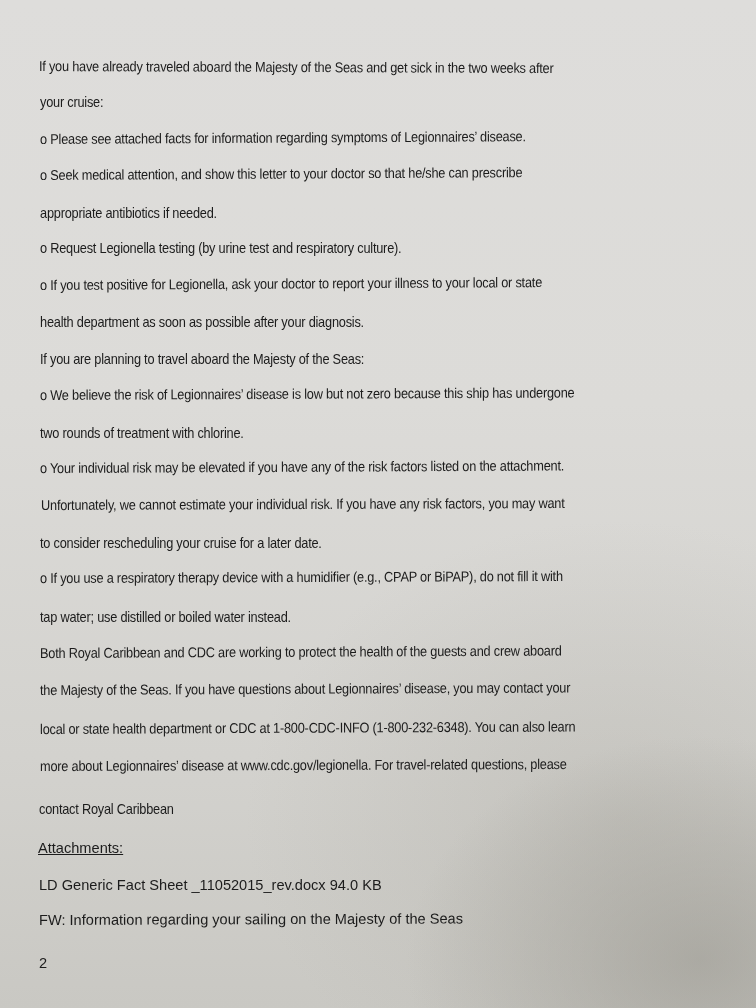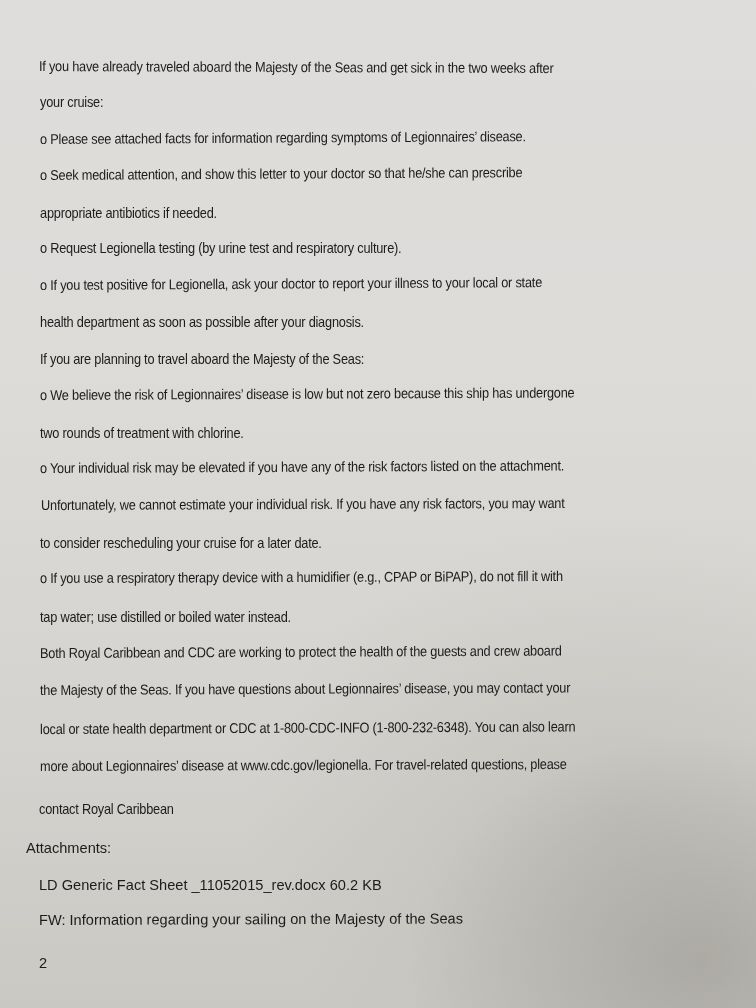--- a/index.html
+++ b/index.html
@@ -59,17 +59,17 @@
   <div class="line cond" style="left:41px; top:496px; transform: scaleX(0.9) rotate(-0.2deg);">Unfortunately, we cannot estimate your individual risk. If you have any risk factors, you may want</div>
   <div class="line cond" style="left:40px; top:534px;">to consider rescheduling your cruise for a later date.</div>
   <div class="line cond" style="left:40px; top:569px; transform: scaleX(0.9) rotate(-0.2deg);">o If you use a respiratory therapy device with a humidifier (e.g., CPAP or BiPAP), do not fill it with</div>
   <div class="line cond" style="left:40px; top:608px;">tap water; use distilled or boiled water instead.</div>
   <div class="line cond" style="left:40px; top:644px; transform: scaleX(0.9) rotate(-0.25deg);">Both Royal Caribbean and CDC are working to protect the health of the guests and crew aboard</div>
   <div class="line cond" style="left:40px; top:681px; transform: scaleX(0.9) rotate(-0.25deg);">the Majesty of the Seas. If you have questions about Legionnaires’ disease, you may contact your</div>
   <div class="line cond" style="left:40px; top:720px; transform: scaleX(0.9) rotate(-0.25deg);">local or state health department or CDC at 1-800-CDC-INFO (1-800-232-6348). You can also learn</div>
   <div class="line cond" style="left:40px; top:757px; transform: scaleX(0.9) rotate(-0.2deg);">more about Legionnaires’ disease at www.cdc.gov/legionella. For travel-related questions, please</div>
   <div class="line cond" style="left:39px; top:800px;">contact Royal Caribbean</div>
 
-  <div class="line wide" style="left:26px; top:839px;">Attachments:</div>
-  <div class="line wide" style="left:39px; top:876px;">LD Generic Fact Sheet _11052015_rev.docx 60.2 KB</div>
+  <div class="line wide" style="left:38px; top:839px;text-decoration:underline;">Attachments:</div>
+  <div class="line wide" style="left:39px; top:876px;">LD Generic Fact Sheet _11052015_rev.docx 94.0 KB</div>
   <div class="line wide" style="left:39px; top:911px; transform: rotate(-0.2deg);">FW: Information regarding your sailing on the Majesty of the Seas</div>
   <div class="line wide" style="left:39px; top:954px;">2</div>
 </div>
 
 </body></html>

